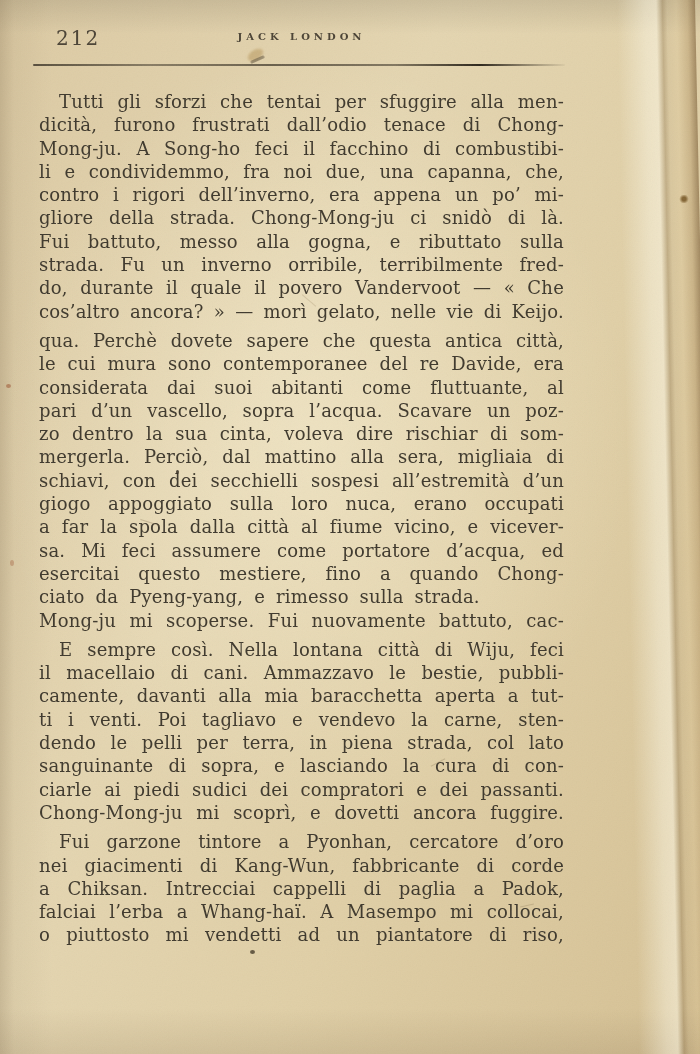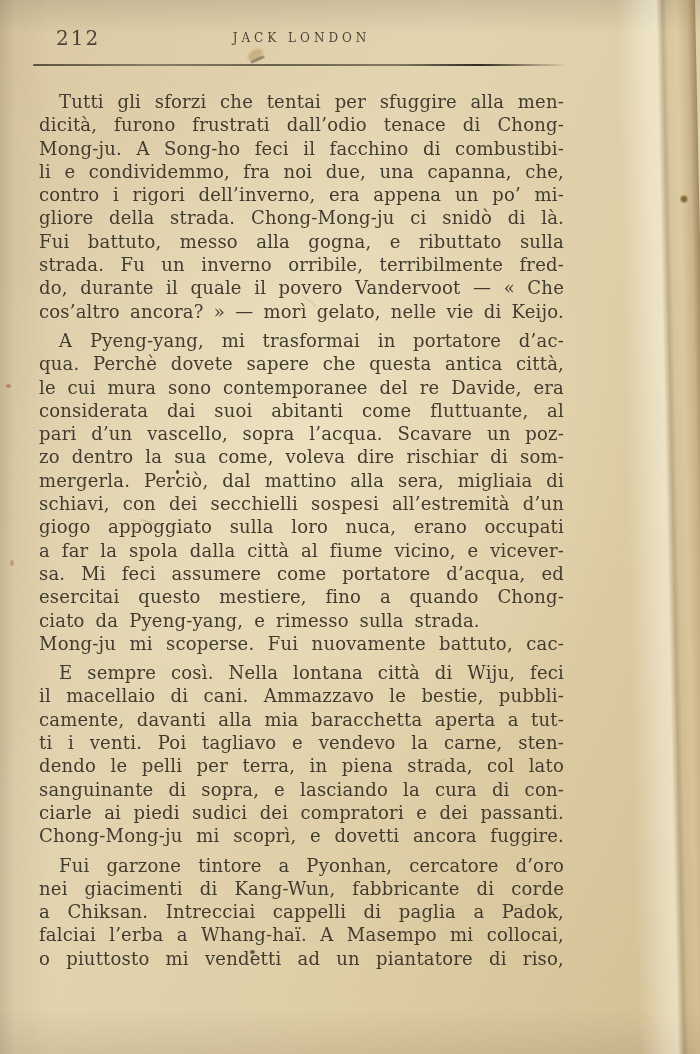--- a/index.html
+++ b/index.html
@@ -37,21 +37,21 @@
   }
   .header-pagenum {
     position: absolute; left: 40px; top: 26px;
     font-size: 20px; letter-spacing: 2px;
     color: var(--header-ink, #4a4234);
     margin-left: 16px;
   }
   .header-title {
     position: absolute; left: 33px; top: 31px; width: 537px;
     text-align: center;
-    font-size: 12px; font-weight: normal; letter-spacing: 4px;
+    font-size: 10px; font-weight: bold; letter-spacing: 4px;
     color: var(--header-ink, #4a4234);
   }
   .header-rule {
     position: absolute; left: 33px; top: 64px; width: 532px; height: 2px;
     border-radius: 1px;
     background: linear-gradient(to right,
       rgba(64,56,42,0.85) 0%, rgba(64,56,42,0.55) 22%,
       rgba(64,56,42,0.75) 45%, rgba(64,56,42,0.6) 68%,
       rgba(34,28,18,0.95) 84%, rgba(64,56,42,0.35) 95%,
       rgba(64,56,42,0.05) 100%);
@@ -157,26 +157,25 @@
         <div class="line">Mong-ju. A Song-ho feci il facchino di combustibi-</div>
         <div class="line">li e condividemmo, fra noi due, una capanna, che,</div>
         <div class="line">contro i rigori dell’inverno, era appena un po’ mi-</div>
         <div class="line">gliore della strada. Chong-Mong-ju ci snidò di là.</div>
         <div class="line">Fui battuto, messo alla gogna, e ributtato sulla</div>
         <div class="line">strada. Fu un inverno orribile, terribilmente fred-</div>
         <div class="line">do, durante il quale il povero Vandervoot — « Che</div>
         <div class="line">cos’altro ancora? » — morì gelato, nelle vie di Keijo.</div>
       </div>
       <div class="para">
-        <div class="line first">A Pyeng-yang, mi trasformai in portatore d’ac-</div>
         <div class="line">qua. Perchè dovete sapere che questa antica città,</div>
         <div class="line">le cui mura sono contemporanee del re Davide, era</div>
         <div class="line">considerata dai suoi abitanti come fluttuante, al</div>
         <div class="line">pari d’un vascello, sopra l’acqua. Scavare un poz-</div>
-        <div class="line">zo dentro la sua come, voleva dire rischiar di som-</div>
+        <div class="line">zo dentro la sua cinta, voleva dire rischiar di som-</div>
         <div class="line">mergerla. Perciò, dal mattino alla sera, migliaia di</div>
         <div class="line">schiavi, con dei secchielli sospesi all’estremità d’un</div>
         <div class="line">giogo appoggiato sulla loro nuca, erano occupati</div>
         <div class="line">a far la spola dalla città al fiume vicino, e vicever-</div>
         <div class="line">sa. Mi feci assumere come portatore d’acqua, ed</div>
         <div class="line">esercitai questo mestiere, fino a quando Chong-</div>
         <div class="line last">ciato da Pyeng-yang, e rimesso sulla strada.</div>
         <div class="line">Mong-ju mi scoperse. Fui nuovamente battuto, cac-</div>
       </div>
       <div class="para">

